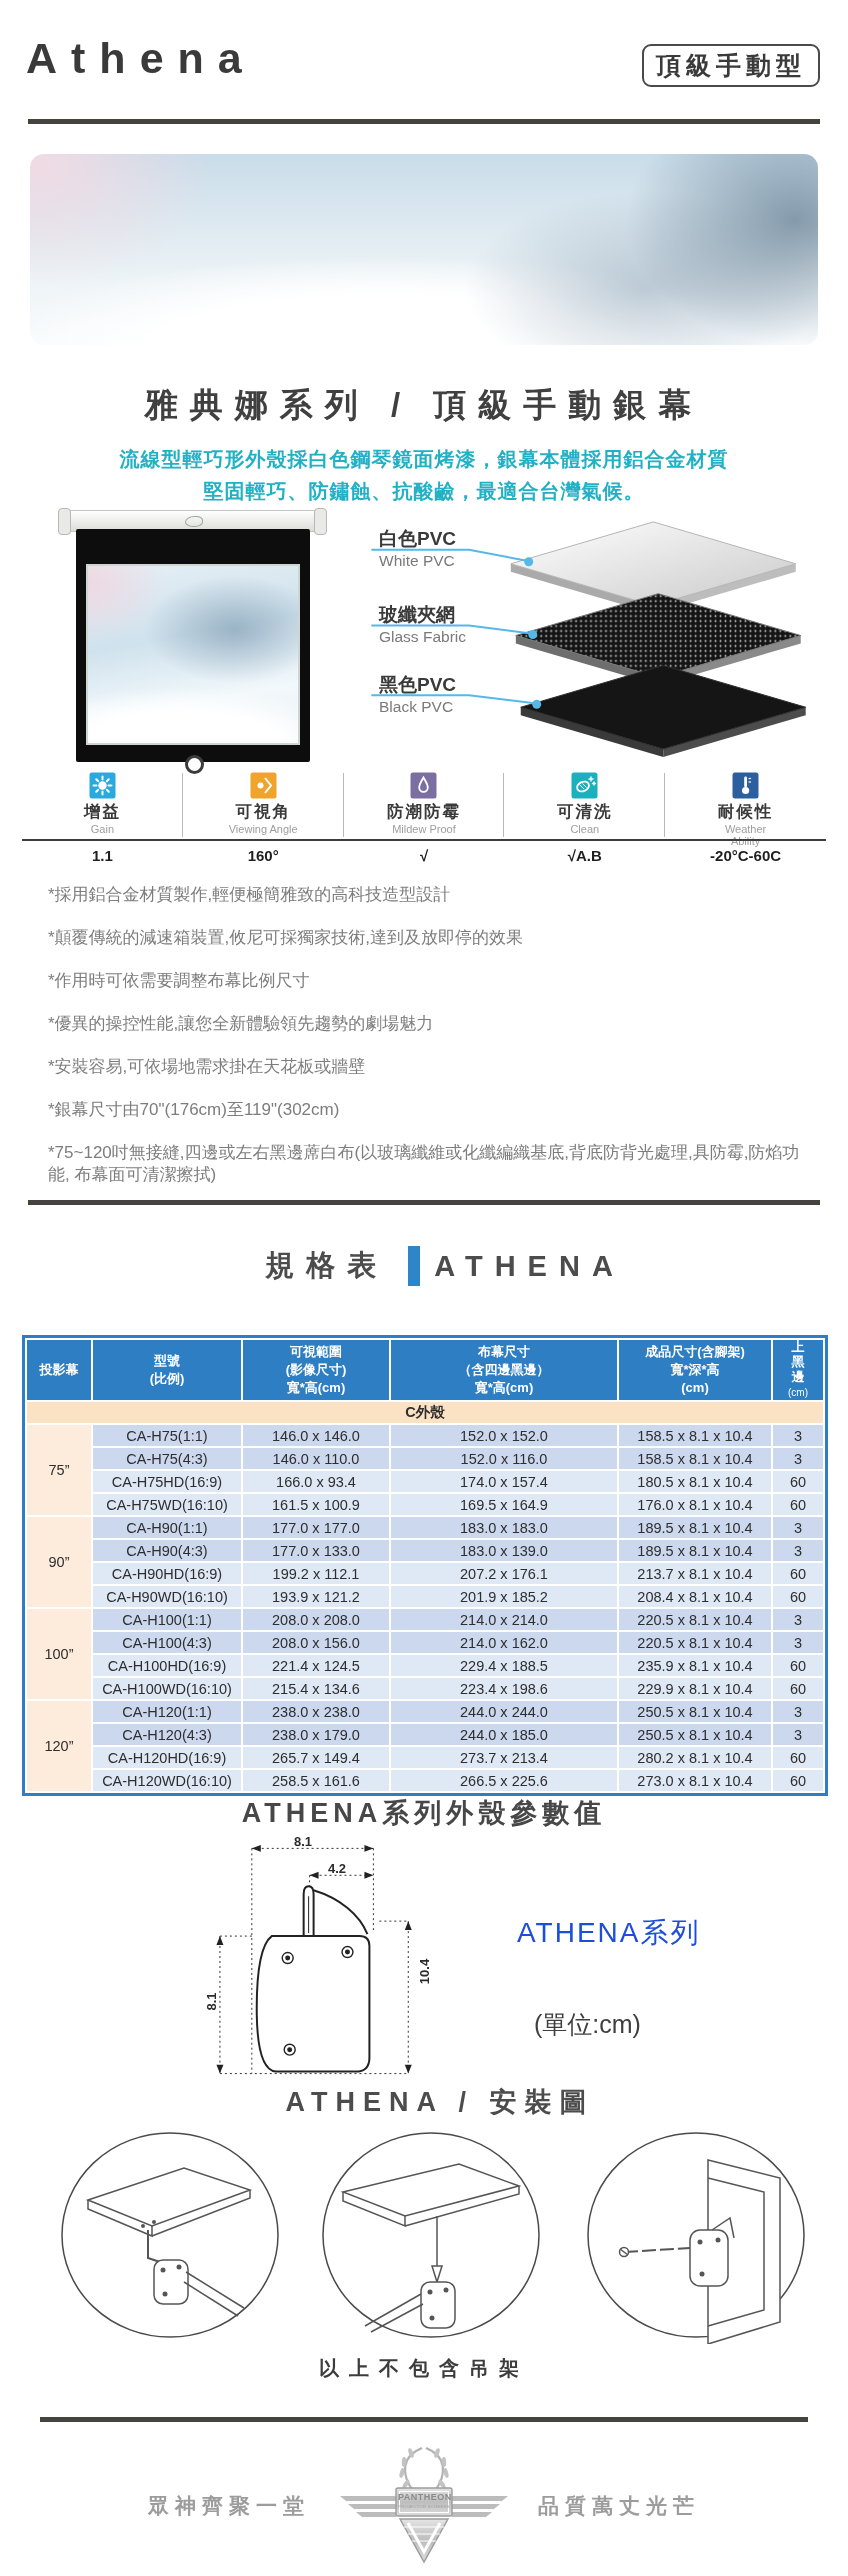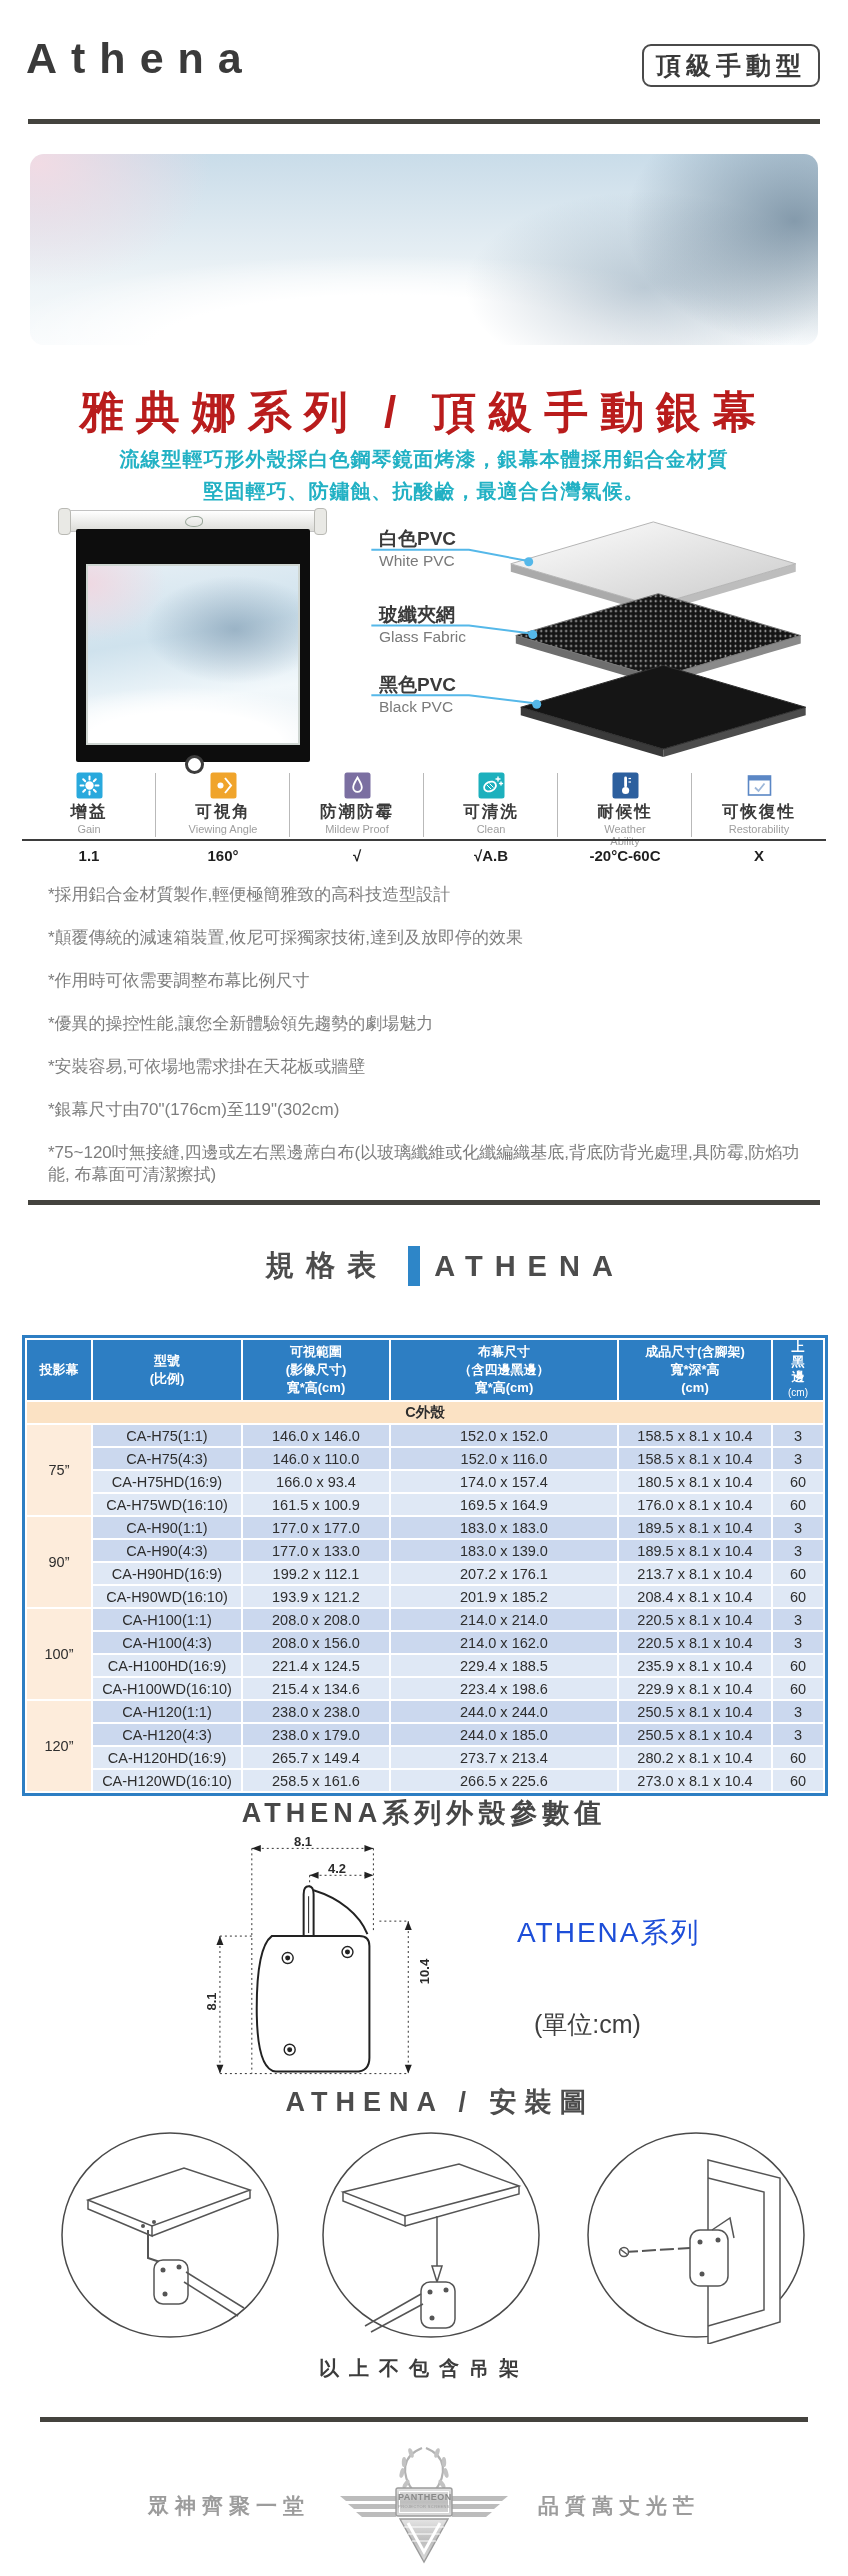--- a/index.html
+++ b/index.html
@@ -17,22 +17,22 @@
   
   .banner{left:30px;top:154px;width:788px;height:191px;border-radius:14px;
     background:
       radial-gradient(ellipse 259px 190px at 97% 35%, rgba(60,90,115,.55), rgba(60,90,115,0) 65%),
       radial-gradient(ellipse 299px 160px at 78% 70%, rgba(100,130,155,.38), rgba(100,130,155,0) 60%),
       radial-gradient(ellipse 279px 200px at 1% 5%, rgba(243,219,228,.95), rgba(243,219,228,0) 62%),
       radial-gradient(ellipse 519px 120px at 45% 102%, #ffffff 45%, rgba(255,255,255,0) 78%),
       linear-gradient(180deg,#c9dce9 0%,#dfeaf1 40%,#eef4f7 68%,#f7fafc 100%);}
 
   
-  .hero-title{left:0;top:383px;width:848px;text-align:center;font-size:44px;font-weight:bold;
-              letter-spacing:12px;color:#b91c1c;}
+  .hero-title{left:0;top:383px;width:848px;text-align:center;font-size:33px;font-weight:bold;
+              letter-spacing:12px;color:#404040;}
   .desc{left:0;width:848px;text-align:center;font-size:20px;font-weight:bold;color:#22b1c4;letter-spacing:1px;}
   .desc1{top:446px;} .desc2{top:478px;}
 
   
   .product{left:0;top:504px;width:848px;height:269px;}
   .casing{position:absolute;left:62px;top:6px;width:259px;height:20px;border:1px solid #c2c2c2;
           border-radius:8px;background:linear-gradient(180deg,#ffffff,#dcdcd8);}
   .cap{position:absolute;top:-3px;width:11px;height:25px;background:#e9e9e5;border:1px solid #b9b9b4;border-radius:4px;}
   .capL{left:-5px;} .capR{right:-5px;}
   .casing-logo{position:absolute;left:122px;top:5px;width:16px;height:9px;border:1.5px solid #9aa79a;border-radius:60% 40% 50% 50%;}
@@ -243,30 +243,20 @@
         <rect x="12.2" y="4.5" width="2.8" height="11" rx="1.4" fill="#fff"></rect>
         <circle cx="13.6" cy="18.5" r="3.6" fill="#fff"></circle>
         <g stroke="#fff" stroke-width="1.2">
             <line x1="16.5" y1="6.5" x2="19" y2="6.5"></line>
             <line x1="16.5" y1="10" x2="19" y2="10"></line>
           </g>
       </svg>
       <div class="feat-zh">耐候性</div>
       <div class="feat-en wrap2">Weather Ability</div>
       <div class="feat-val">-20°C-60C</div>
-    </div>
-    <div class="feat">
-      <svg class="fi" width="27" height="27" viewBox="0 0 27 27">
-        <rect x="2.5" y="4" width="22" height="19" fill="#fff" stroke-width="1.6" stroke="#5b87c5"></rect>
-        <rect x="2.5" y="4" width="22" height="4.5" fill="#5b87c5"></rect>
-        <polyline points="9,15.5 12.5,19 18.5,11.5" fill="none" stroke="#9db7d9" stroke-width="1.8"></polyline>
-      </svg>
-      <div class="feat-zh">可恢復性</div>
-      <div class="feat-en">Restorability</div>
-      <div class="feat-val">X</div>
     </div>
   </div>
   <div class="feat-hr abs" style="left:22px;"></div>
 
   <div class="abs note n1">*採用鋁合金材質製作,輕便極簡雅致的高科技造型設計</div>
   <div class="abs note n2">*顛覆傳統的減速箱裝置,攸尼可採獨家技術,達到及放即停的效果</div>
   <div class="abs note n3">*作用時可依需要調整布幕比例尺寸</div>
   <div class="abs note n5">*安裝容易,可依場地需求掛在天花板或牆壁</div>
   <div class="abs note n4">*優異的操控性能,讓您全新體驗領先趨勢的劇場魅力</div>
   <div class="abs note n6">*銀幕尺寸由70"(176cm)至119"(302cm)</div>

